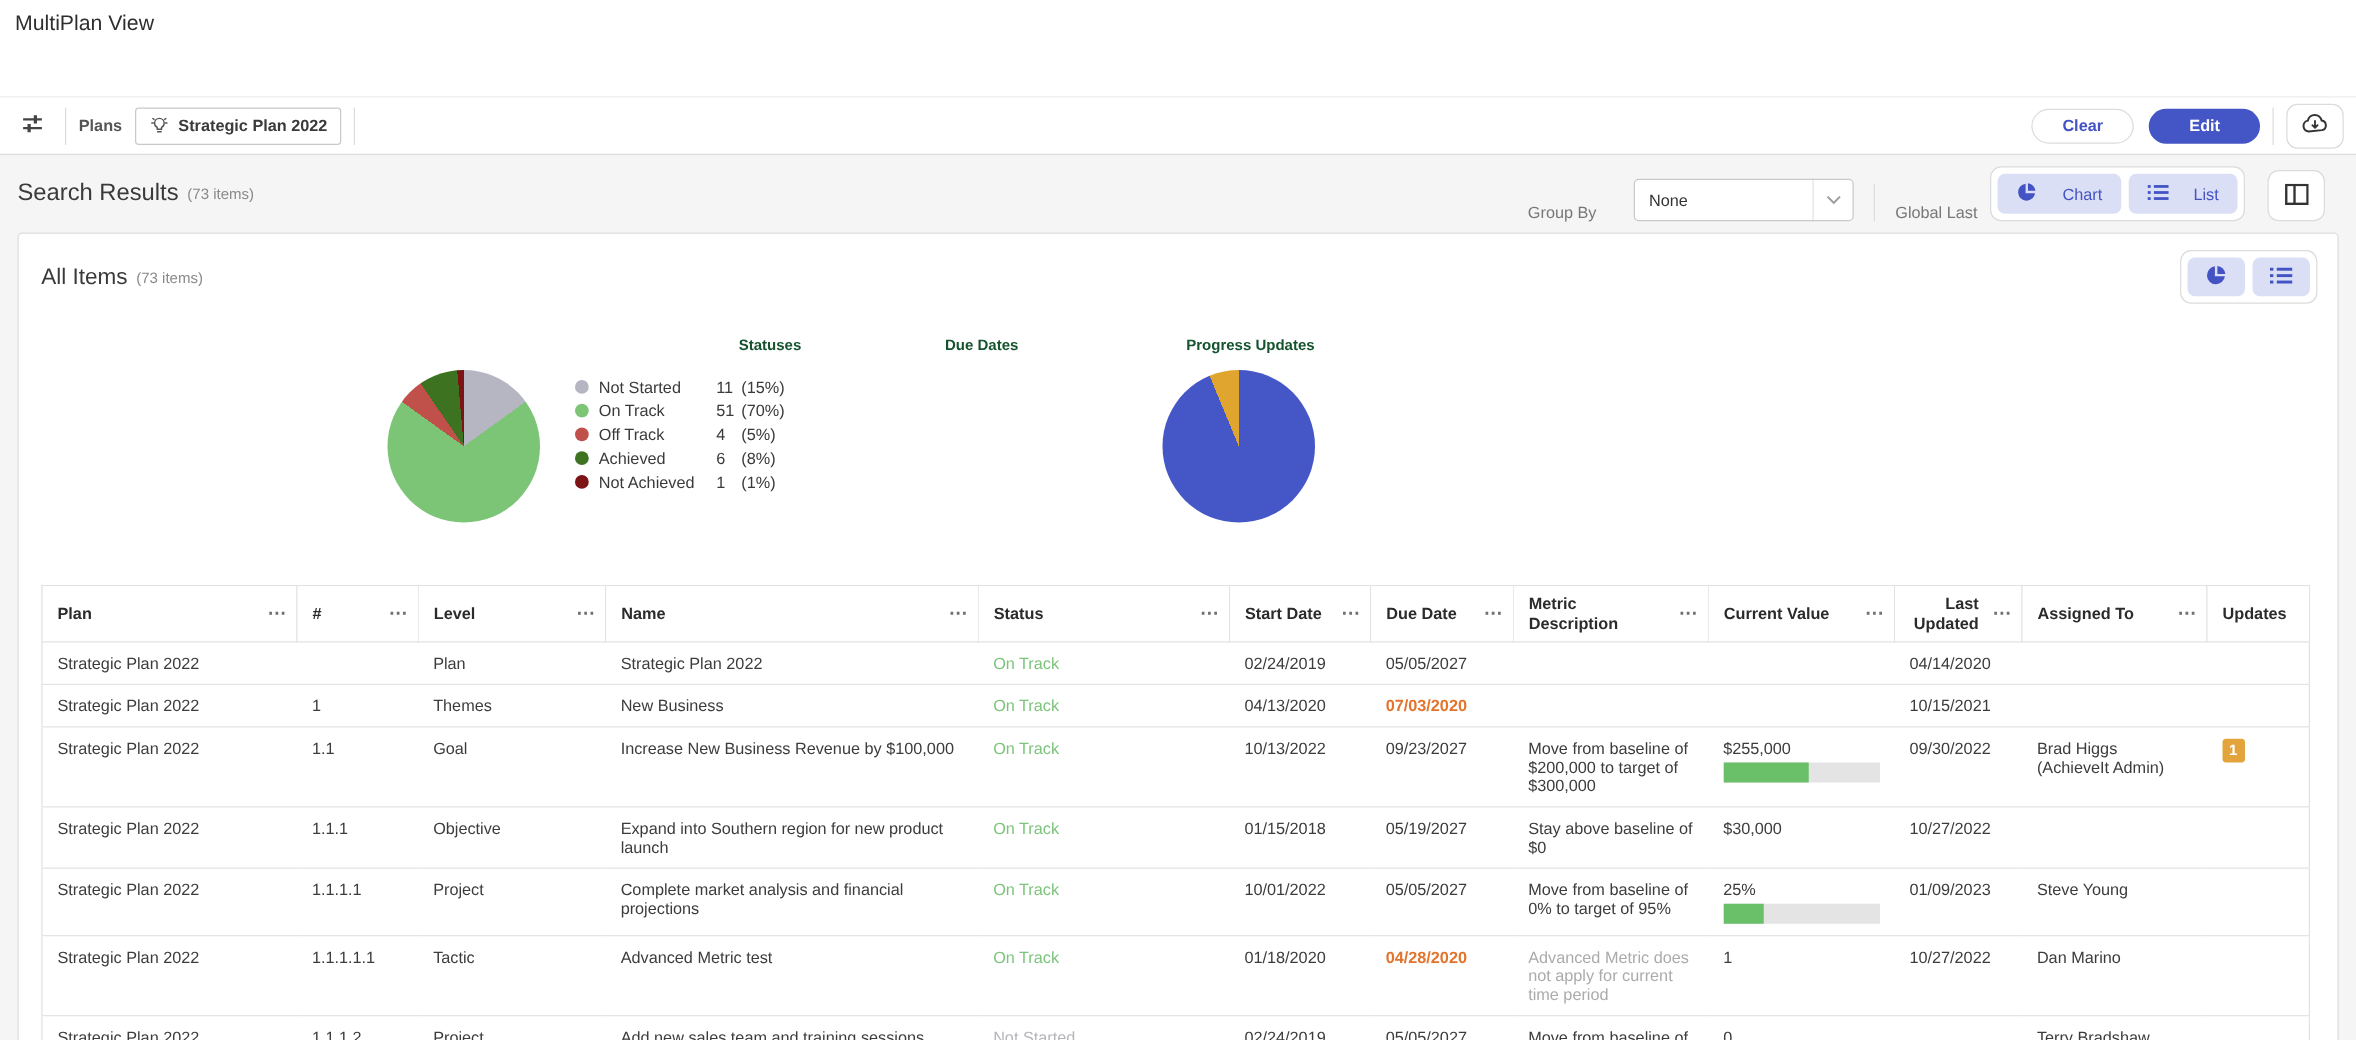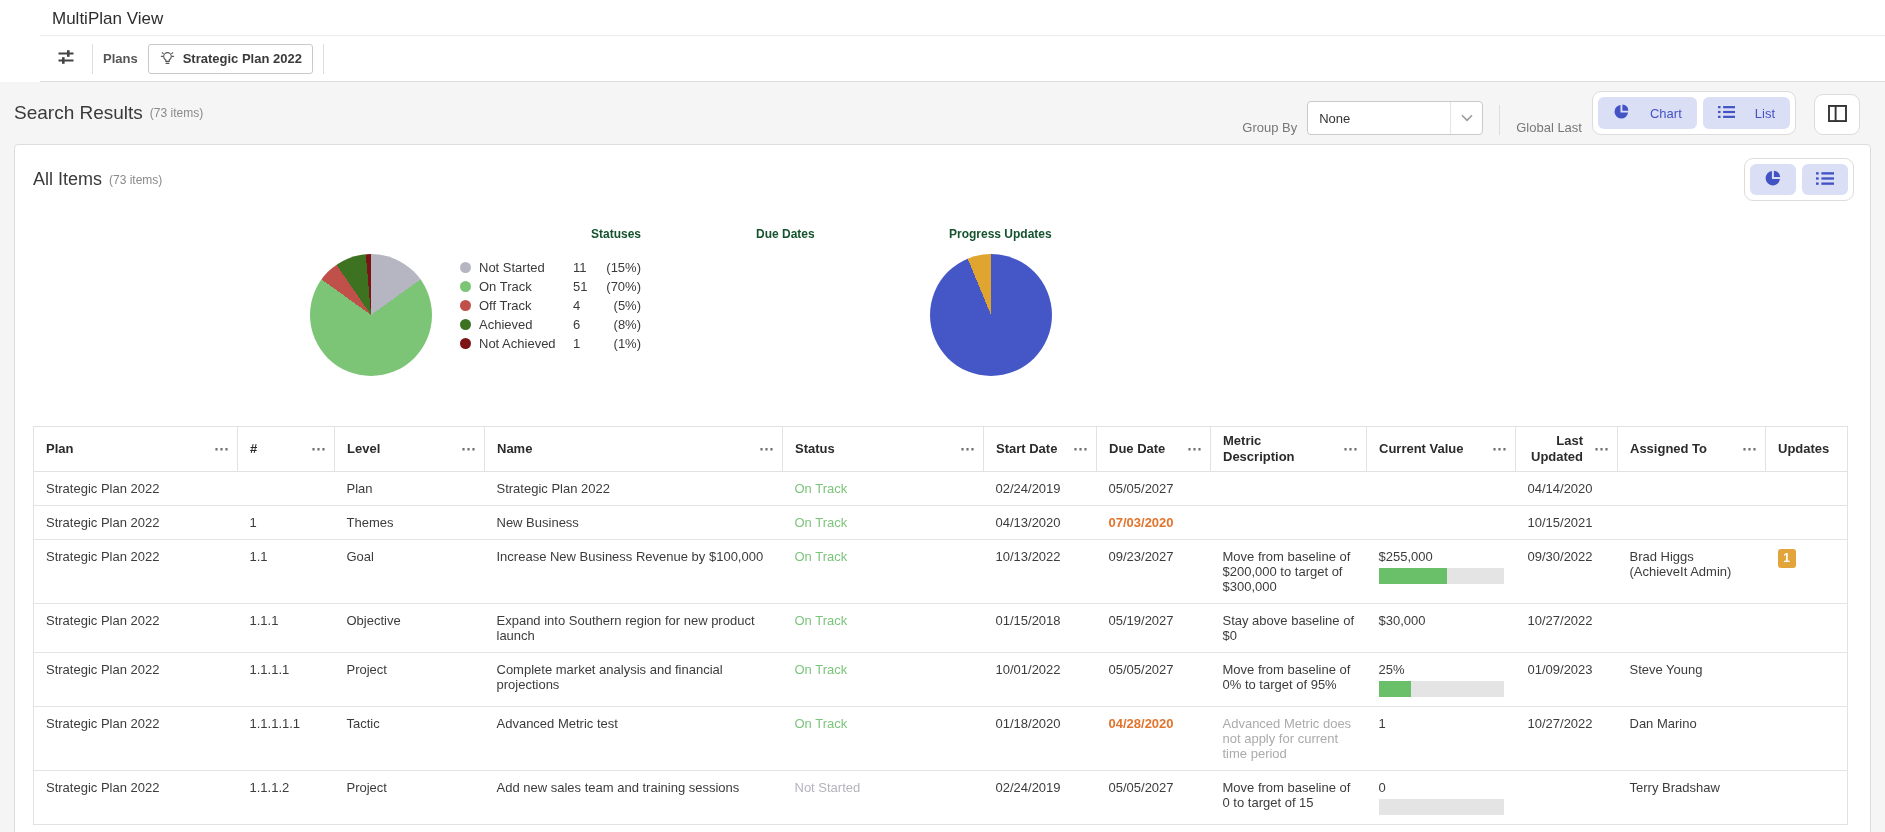--- a/index.html
+++ b/index.html
@@ -2,25 +2,25 @@
 <html><head>
 <meta charset="utf-8">
 <style>
   * { box-sizing: border-box; }
   html,body { margin:0; padding:0; }
   body {
     width:1885px; height:832px; overflow:hidden; position:relative;
     font-family:"Liberation Sans", sans-serif; background:#f5f5f6; color:#3c3c3c;
   }
   
-  .app-header { background:#fff;padding-left:40px; }
+  .app-header { background:#fff; }
   .page-title { font-size:17px; color:#2e2e2e; padding:9px 12px 6px; }
   .toolbar {
     display:flex; align-items:center; height:47px; padding:0 10px;
-    border-top:1px solid #ededed; border-bottom:1px solid #ddd; background:#fff;
+    border-top:1px solid #ededed; border-bottom:1px solid #ddd; background:#fff;margin-top:42px;
   }
   .icon-btn { display:flex; align-items:center; justify-content:center; background:none; border:none; cursor:pointer; padding:4px 6px; }
   .v-divider { width:1px; height:30px; background:#ddd; margin:0 10px; }
   .plans-label { font-size:13px; font-weight:700; color:#555; margin-right:10px; }
   .plan-chip {
     display:flex; align-items:center; gap:7px; border:1px solid #c9c9c9; border-radius:3px;
     background:#fff; padding:4px 10px; font-size:13px; font-weight:700; color:#3a3a3a; cursor:pointer;
   }
   .toolbar-right { margin-left:auto; display:flex; align-items:center; }
   .pill { height:28px; border-radius:14px; font-size:13px; font-weight:700; cursor:pointer; font-family:"Liberation Sans",sans-serif; }
@@ -29,21 +29,21 @@
   .cloud-btn { width:46px; height:36px; border:1px solid #dcdcdc; border-radius:9px; background:#fff; display:flex; align-items:center; justify-content:center; cursor:pointer; }
 
   
   .search-row { display:flex; align-items:center; height:62px; padding:0 25px 0 14px; background:#f5f5f6; }
   .sr-title { font-size:19px; color:#3a3a3a; }
   .sr-count { font-size:12px; color:#8a8a8a; margin-left:7px; }
   .sr-right { margin-left:auto; display:flex; align-items:flex-end; }
   .gb-label, .gv-label { font-size:13px; color:#777; margin-right:10px; }
   .select {
     width:176px; height:34px; background:#fff; border:1px solid #c9c9c9; border-radius:4px;
-    display:flex; align-items:center; padding-left:11px; font-size:13px; color:#333; cursor:pointer;
+    display:flex; align-items:center; padding-left:11px; font-size:13px; color:#333; cursor:pointer;margin-left:20px;
   }
   .select .chev { margin-left:auto; border-left:1px solid #e4e4e4; width:32px; height:100%; display:flex; align-items:center; justify-content:center; }
   .toggle-group { display:flex; gap:6px; background:#fff; border:1px solid #dcdcdc; border-radius:9px; padding:5px; }
   .toggle-btn {
     display:flex; align-items:center; justify-content:center; gap:20px; background:#dbdff6; color:#4353c4;
     border:none; border-radius:6px; height:32px; padding:0 15px; font-size:13px; font-weight:500; cursor:pointer;
     font-family:"Liberation Sans",sans-serif;
   }
   .panel-btn { width:46px; height:41px; margin-left:18px; border:1px solid #dcdcdc; border-radius:9px; background:#fff; display:flex; align-items:center; justify-content:center; cursor:pointer; }
 
@@ -59,21 +59,21 @@
   .charts { display:flex; gap:115px; padding:26px 0 12px 295px; }
   .chart-title { text-align:right; font-size:12px; font-weight:700; color:#14532d; margin-bottom:13px; }
   .chart-body { display:flex; align-items:flex-start; gap:28px; }
   .pie { width:122px; height:122px; border-radius:50%; flex:none; }
   .legend { padding-top:4px; font-size:13px; color:#3a3a3a; }
   .legend-row { display:flex; align-items:center; height:19px; }
   .dot { width:11px; height:11px; border-radius:50%; margin-right:8px; flex:none; }
   .legend-label { width:94px; }
   .legend[data-legend="2"] .legend-label { width:74px; }
   .legend-count { width:20px; text-align:left; }
-  .legend-pct { width:48px; text-align:right; }
+  .legend-pct { width:48px; text-align:left; }
 
   
   .grid-wrap { padding:38px 18px 0; }
   table.grid { border-collapse:collapse; table-layout:fixed; width:1814px; background:#fff; border:1px solid #e2e2e2; font-size:13px; }
   table.grid th {
     position:relative; border:1px solid #e2e2e2; height:45px; text-align:left; vertical-align:middle;
     padding:6px 34px 6px 12px; font-size:13px; font-weight:700; color:#2b2b2b; line-height:16px; background:#fff;
   }
   .th-menu { position:absolute; right:8px; top:50%; transform:translateY(-50%); color:#707070; font-weight:700; font-size:15px; cursor:pointer; }
   table.grid td { border-top:1px solid #e4e4e4; padding:9px 12px; vertical-align:top; line-height:15px; color:#3c3c3c; }
@@ -108,20 +108,33 @@
             <g stroke="#555" fill="none" stroke-width="1.6" stroke-linecap="round">
               <path d="M9.6 17.5v-2c-1.8-1-3-2.8-3-4.9a5.4 5.4 0 1 1 10.8 0c0 2.1-1.2 3.9-3 4.9v2z"></path>
               <path d="M10 20.3h4"></path>
               <path d="M4.6 5.4l1.4 1M19.4 5.4l-1.4 1M3.4 10.4h1.8M18.8 10.4h1.8"></path>
             </g>
           </svg>
       </span>
       <span>Strategic Plan 2022</span>
     </div>
     <div class="v-divider"></div>
+    <div class="toolbar-right">
+      <button class="pill clear">Clear</button>
+      <button class="pill edit">Edit</button>
+      <div class="v-divider"></div>
+      <button class="cloud-btn">
+        <span>
+          <svg width="24" height="24" viewBox="0 0 24 24">
+              <path d="M7 18.2a4.4 4.4 0 0 1-.7-8.7 5.6 5.6 0 0 1 11-0.1 3.9 3.9 0 0 1 0.2 7.7z" fill="none" stroke="#333" stroke-width="1.6"></path>
+              <path d="M12 9.8v5.4M12 15.2l-2.1-2.1M12 15.2l2.1-2.1" stroke="#333" stroke-width="1.5" fill="none" stroke-linecap="round"></path>
+            </svg>
+        </span>
+      </button>
+    </div>
   </div>
 </div>
 
 <div class="search-row">
   <span class="sr-title">Search Results</span>
   <span class="sr-count">(73 items)</span>
   <div class="sr-right">
     <span class="gb-label">Group By</span>
     <div class="select">
       <span>None</span>

